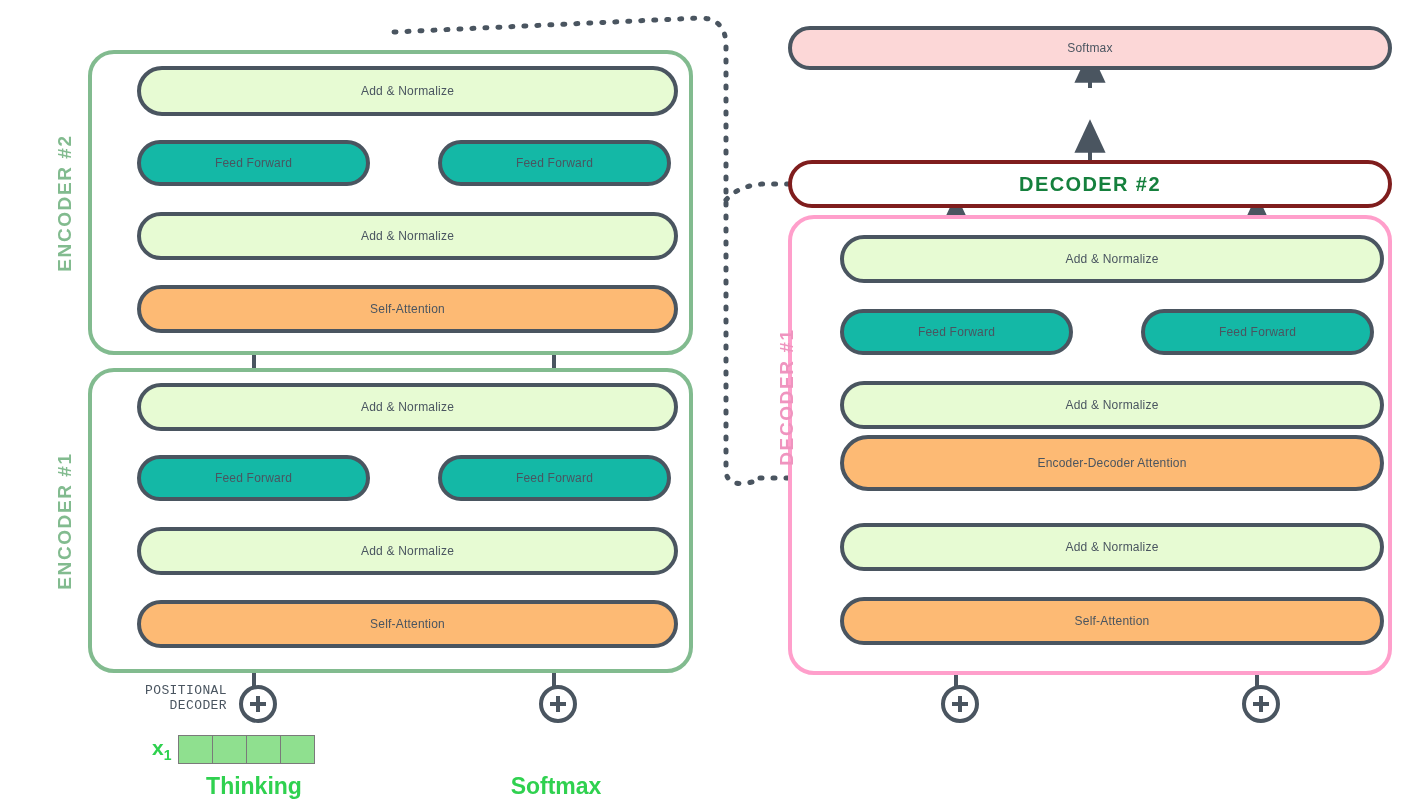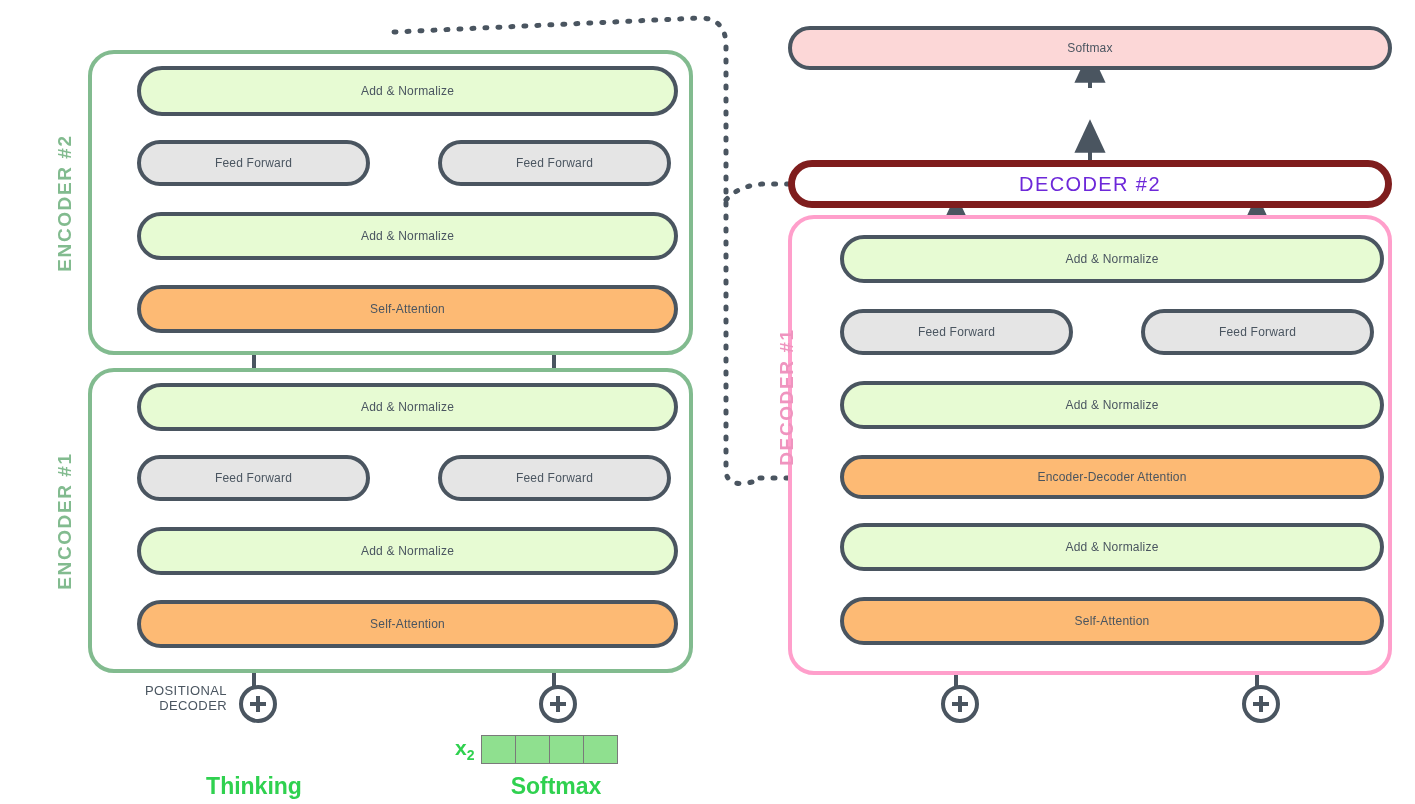--- a/index.html
+++ b/index.html
@@ -17,21 +17,21 @@
     border:4px solid #4a5560;
     border-radius:999px;
     display:flex;align-items:center;justify-content:center;
     color:#4a5560;
     font-size:12px;
     letter-spacing:.2px;
     white-space:nowrap;
     z-index:3;
   }
   .n-green {background:#e7fbd3;text-align:center;}
-  .n-blue  {background:#e5e5e5;}
+  .n-blue  {background:#14b8a6;}
   .n-orange{background:#fdba74;}
   .n-salmon{background:#fcd7d7;}
   .n-purple{background:#f1daf8;}
 
   
   .frame{
     position:absolute;box-sizing:border-box;border-radius:26px;z-index:1;background:#fff;
   }
   .frame-enc{border:4px solid #82bb8f;}
   .frame-dec{border:4px solid #ff9fcb;}
@@ -41,42 +41,42 @@
     font-size:19px;font-weight:600;letter-spacing:1.6px;
     transform-origin:center center;
     white-space:nowrap;
   }
   .lbl-enc{color:#82bb8f;}
   .lbl-dec{color:#ef94bf;}
 
   
   .decoder2{
     position:absolute;box-sizing:border-box;
-    border:7px solid #7f1d1d;border-radius:999px;background:#fff;
+    border:4px solid #7f1d1d;border-radius:999px;background:#fff;
     display:flex;align-items:center;justify-content:center;
-    color:#6d28d9;font-size:20px;font-weight:400;letter-spacing:1.4px;
+    color:#15803d;font-size:20px;font-weight:700;letter-spacing:1.4px;
     z-index:3;
   }
 
   
   .pe-circle{
     position:absolute;width:30px;height:30px;border-radius:50%;
     border:4px solid #4a5560;background:#fff;z-index:5;
     display:flex;align-items:center;justify-content:center;
   }
   .pe-circle::before,.pe-circle::after{
     content:"";position:absolute;background:#4a5560;
   }
   .pe-circle::before{width:16px;height:3.5px;}
   .pe-circle::after{width:3.5px;height:16px;}
 
   .pe-label{
     position:absolute;z-index:5;
     font-size:13px;line-height:15px;color:#4a5560;
-    text-align:right;letter-spacing:.4px;font-weight:400;
+    text-align:right;letter-spacing:.4px;font-weight:400;font-family:Liberation Mono, monospace;
   }
 
   
   .embed-row{position:absolute;z-index:5;display:flex;align-items:center;}
   .embed-x{
     color:#2fd14f;font-weight:bold;font-size:21px;margin-right:7px;
   }
   .embed-x sub{font-size:14px;font-weight:bold;}
   .embed-cells{display:flex;}
   .embed-cells span{
@@ -233,40 +233,40 @@
 
   <div class="decoder2" style="left:788px;top:160px;width:604px;height:48px;">DECODER #2</div>
 
   <div class="frame frame-dec" style="left:788px;top:215px;width:604px;height:460px;"></div>
   <div class="group-label lbl-dec" style="left:707px;top:386px;width:160px;text-align:center;transform:rotate(-90deg);">DECODER #1</div>
 
   <div class="node n-green" style="left:840px;top:235px;width:544px;height:48px;">Add &amp; Normalize</div>
   <div class="node n-blue" style="left:840px;top:309px;width:233px;height:46px;">Feed Forward</div>
   <div class="node n-blue" style="left:1141px;top:309px;width:233px;height:46px;">Feed Forward</div>
   <div class="node n-green" style="left:840px;top:381px;width:544px;height:48px;">Add &amp; Normalize</div>
-  <div class="node n-orange" style="left:840px;top:455px;width:544px;height:44px;">Encoder-Decoder Attention</div>
+  <div class="node n-orange" style="left:840px;top:435px;width:544px;height:56px;">Encoder-Decoder Attention</div>
   <div class="node n-green" style="left:840px;top:523px;width:544px;height:48px;">Add &amp; Normalize</div>
   <div class="node n-orange" style="left:840px;top:597px;width:544px;height:48px;">Self-Attention</div>
 
   <div class="pe-label" style="left:135px;top:683px;width:92px;">
     <div>POSITIONAL</div>
     <div>DECODER</div>
   </div>
 
   <div class="pe-circle" style="left:239px;top:685px;"></div>
   <div class="pe-circle" style="left:539px;top:685px;"></div>
   <div class="pe-circle" style="left:941px;top:685px;"></div>
   <div class="pe-circle" style="left:1242px;top:685px;"></div>
 
-  <div class="word" style="left:176px;top:773px;width:156px;">Thinking</div>
-
-  <div class="embed-row" style="left:455px;top:735px;">
-    <span class="embed-x">x<sub>2</sub></span>
+  <div class="embed-row" style="left:152px;top:735px;">
+    <span class="embed-x">x<sub>1</sub></span>
     <span class="embed-cells">
       <span></span>
       <span></span>
       <span></span>
       <span></span>
     </span>
   </div>
+  <div class="word" style="left:176px;top:773px;width:156px;">Thinking</div>
+
   <div class="word" style="left:478px;top:773px;width:156px;">Softmax</div>
 
 </div>
 
 </body></html>

